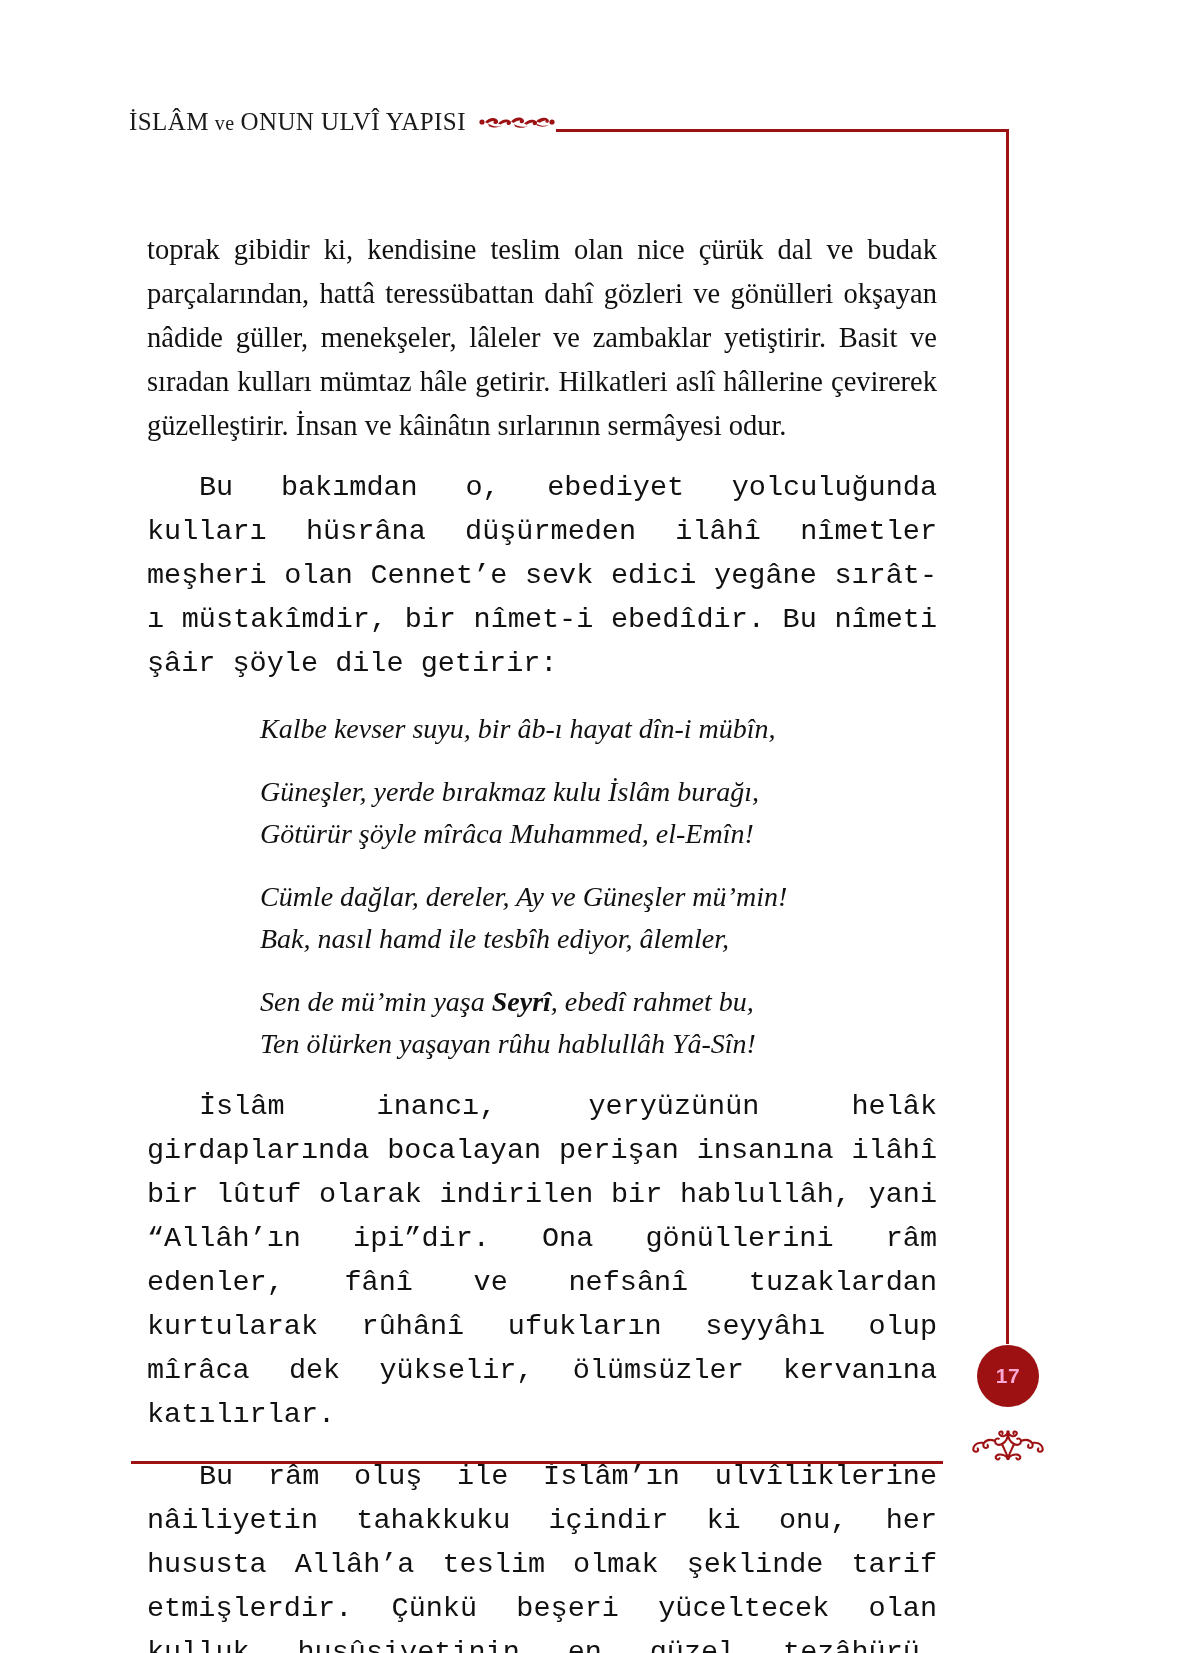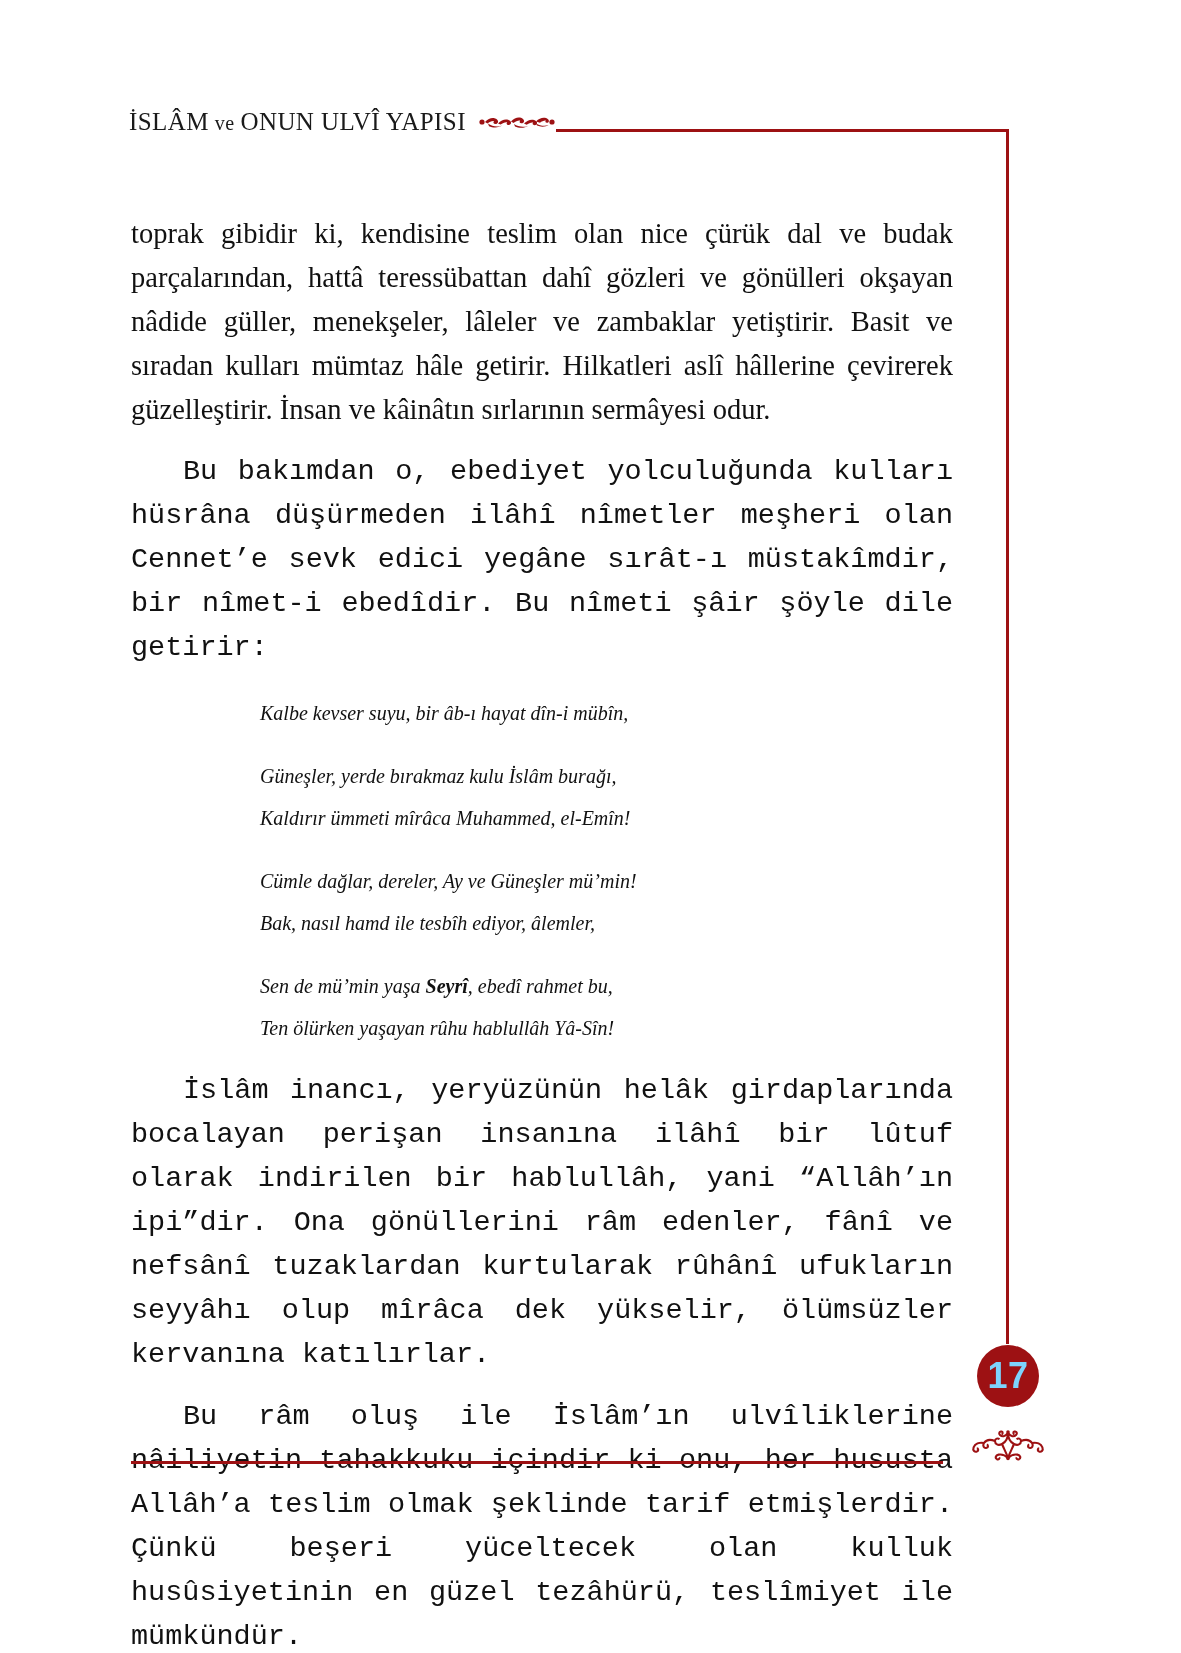--- a/index.html
+++ b/index.html
@@ -81,25 +81,25 @@
   }
 
   .page-badge {
     position: absolute;
     left: 977px;
     top: 1345px;
     width: 62px;
     height: 62px;
     border-radius: 50%;
     background: #9d1113;
-    color: #7dd3fc;
+    color: #f9a8d4;
     display: flex;
     align-items: center;
     justify-content: center;
-    font-size: 36px;
+    font-size: 21px;
     font-weight: bold;
     font-family: "Liberation Sans", sans-serif;
     letter-spacing: 0.5px;
   }
 
   .foot-ornament {
     position: absolute;
     left: 962px;
     top: 1428px;
     width: 92px;
@@ -108,21 +108,21 @@
 
   
   .content {
     position: absolute;
     left: 131px;
     top: 212px;
     width: 822px;
   }
 
   p.body {
-    margin: 0;
+    margin: 16px;
     font-size: 28.5px;
     line-height: 44px;
     text-align: justify;
     text-justify: inter-word;
     color: #111111;
     hyphens: none;
   }
   p.body.indent {
     text-indent: 52px;
   }
@@ -141,21 +141,21 @@
     padding-left: 129px;
   }
   .stanza {
     margin-bottom: 21px;
   }
   .stanza:last-child {
     margin-bottom: 16px;
   }
   .verse-line {
     font-style: italic;
-    font-size: 20px;
+    font-size: 28px;
     line-height: 42px;
     white-space: nowrap;
     color: #111111;
   }
   .verse-line b {
     font-weight: bold;
     font-style: italic;
   }
 </style>
 </head>
@@ -192,21 +192,21 @@
     <p class="body indent gap last-line-left">Bu bakımdan o, ebediyet yolculuğunda kulları hüsrâna düşürmeden ilâhî nîmetler meşheri olan Cennet’e sevk edici yegâne sırât-ı müstakîmdir, bir nîmet-i ebedîdir. Bu nîmeti şâir şöyle dile getirir:</p>
 
     <div class="verses">
 
       <div class="stanza">
         <div class="verse-line">Kalbe kevser suyu, bir âb-ı hayat dîn-i mübîn,</div>
       </div>
 
       <div class="stanza">
         <div class="verse-line">Güneşler, yerde bırakmaz kulu İslâm burağı,</div>
-        <div class="verse-line">Kaldırır ümmeti mîrâca Muhammed, el-Emîn!</div>
+        <div class="verse-line">Götürür şöyle mîrâca Muhammed, el-Emîn!</div>
       </div>
 
 
       <div class="stanza">
         <div class="verse-line">Cümle dağlar, dereler, Ay ve Güneşler mü’min!</div>
         <div class="verse-line">Bak, nasıl hamd ile tesbîh ediyor, âlemler,</div>
       </div>
 
       <div class="stanza">
         <div class="verse-line"><span>Sen de mü’min yaşa </span><b>Seyrî</b><span>, ebedî rahmet bu,</span></div>

